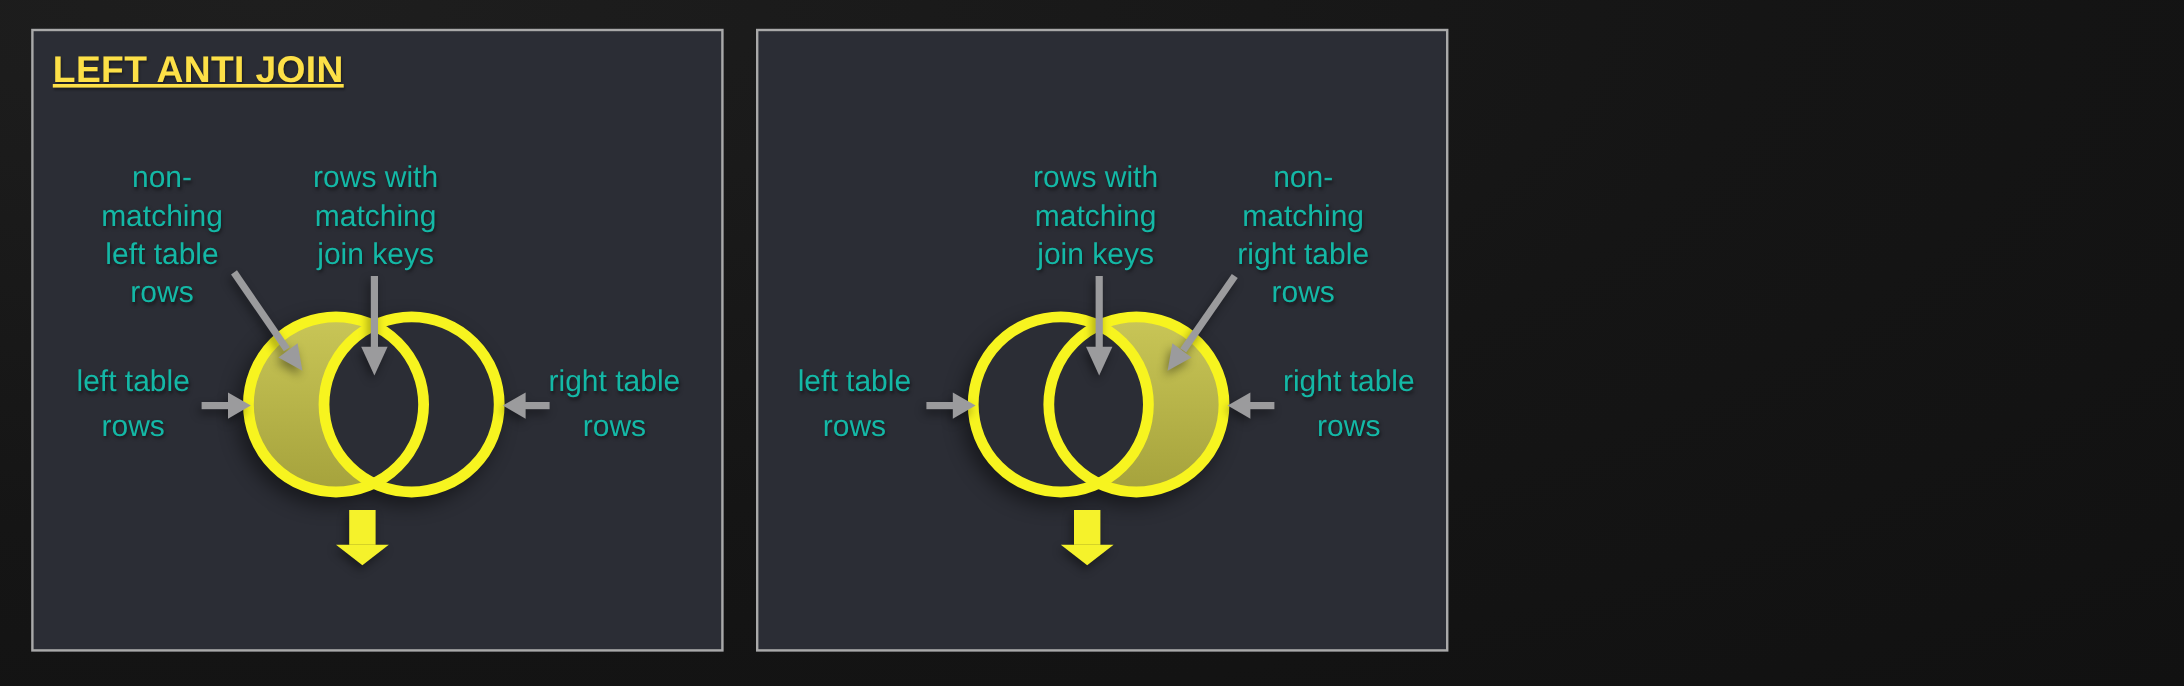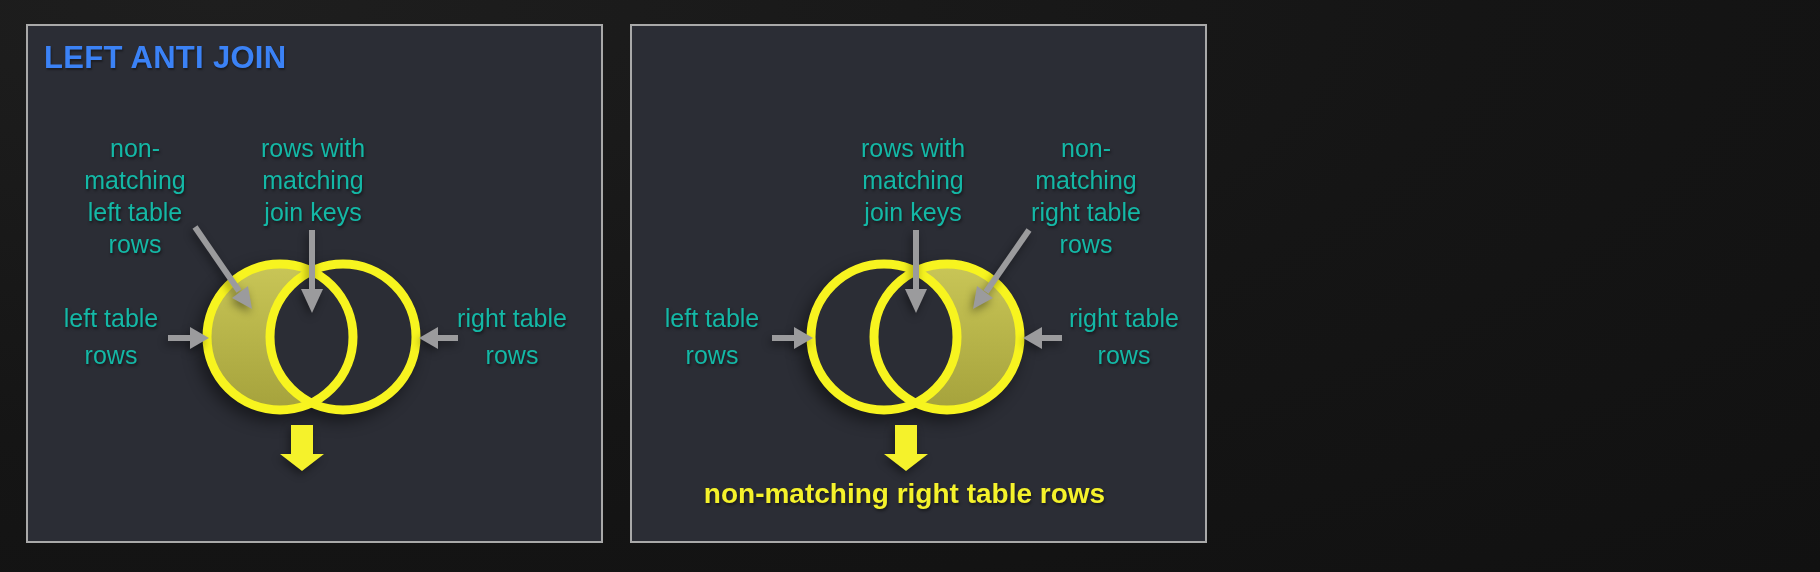--- a/index.html
+++ b/index.html
@@ -9,23 +9,24 @@
     font-family:"Liberation Sans", sans-serif;
   }
   .panel{
     position:absolute;top:24px;width:573px;height:515px;
     background:#2b2d35;border:2px solid #a9a9a9;
   }
   .panel-left{left:26px;}
   .panel-right{left:630px;}
   .title{
     position:absolute;top:14px;left:16px;
-    font-size:31px;font-weight:bold;color:#3b82f6;letter-spacing:.3px;
+    font-size:31px;font-weight:bold;color:#fde047;letter-spacing:.3px;
     text-shadow:1px 2px 2px rgba(0,0,0,.35);
     white-space:nowrap;
+    text-decoration:underline;
   }
   .venn{position:absolute;left:0;top:0;}
   .glabel{
     position:absolute;transform:translateX(-50%);
     color:#14b8a6;font-size:25px;line-height:32px;text-align:center;
     text-shadow:1px 2px 3px rgba(0,0,0,.5);white-space:nowrap;
   }
   .glabel.side{line-height:37px;}
   .glabel span{display:block;}
   .caption{
@@ -165,14 +166,13 @@
   <div class="glabel side" style="left:80px;top:274px">
     <span>left table</span>
     <span>rows</span>
   </div>
 
   <div class="glabel side" style="left:492px;top:274px">
     <span>right table</span>
     <span>rows</span>
   </div>
 
-  <div class="caption">non-matching right table rows</div>
 </div>
 
 </body></html>

